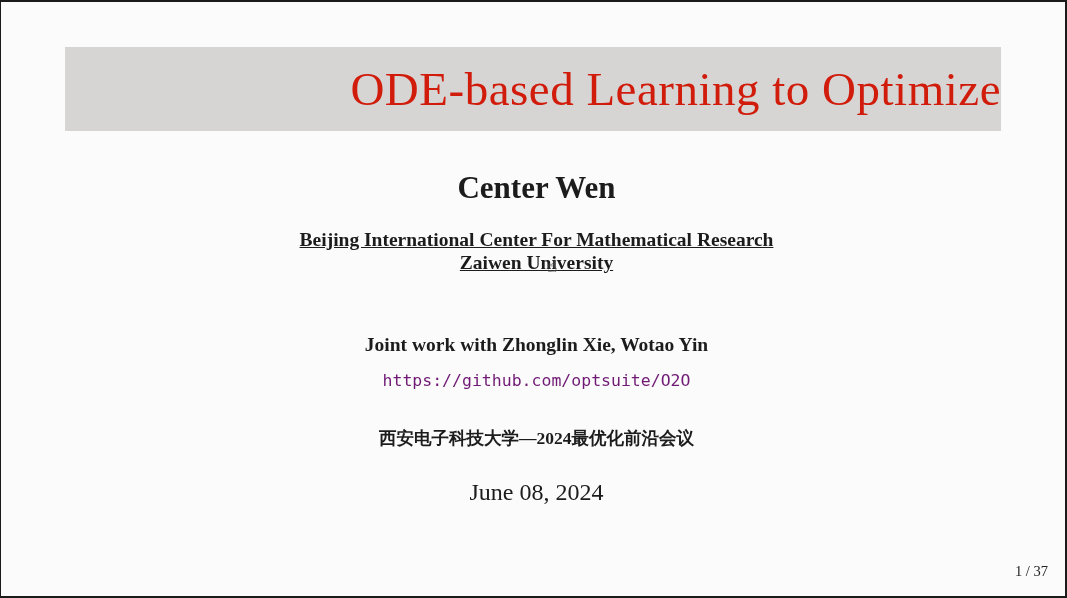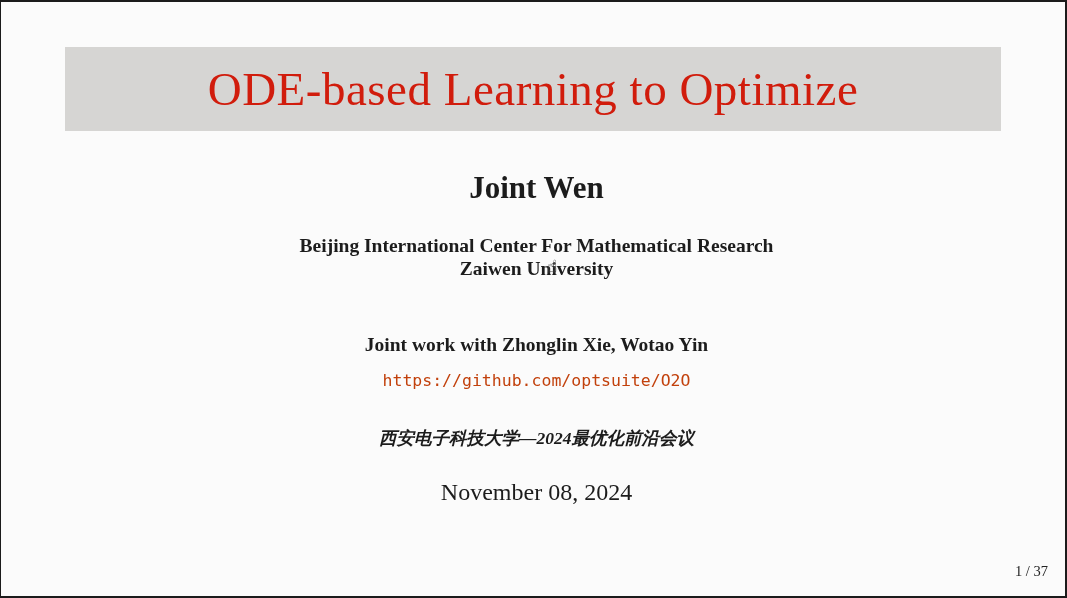--- a/index.html
+++ b/index.html
@@ -23,21 +23,21 @@
     border-left-width: 1px;
     color: var(--text);
   }
   .title-banner {
     position: absolute;
     left: 64px; top: 45px;
     width: 936px; height: 84px;
     background: var(--banner-gray);
     display: flex;
     align-items: center;
-    justify-content: center;
+    justify-content: flex-end;
   }
   .title-banner .title-text {
     color: var(--title-red);
     font-size: 47px;
     font-weight: normal;
     letter-spacing: 0.5px;
     white-space: nowrap;
   }
   .centered-block {
     position: absolute;
@@ -45,47 +45,47 @@
     width: 1063px;
     text-align: center;
     white-space: nowrap;
   }
   .author {
     top: 168px;
     font-size: 31px;
     font-weight: bold;
   }
   .affiliation {
-    top: 232px;
+    top: 226px;
     font-size: 19.5px;
     font-weight: bold;
     line-height: 23px;
+    text-decoration: underline;
   }
   .joint-work {
     top: 312px;
     font-size: 19.5px;
     font-weight: bold;
     margin-top: 20px;
   }
   .repo-url {
     top: 369px;
     font-family: "DejaVu Sans Mono", "Liberation Mono", monospace;
     font-size: 16.5px;
     color: #222;
   }
   .repo-url a {
-    color: #c2410c;
+    color: #701a75;
     text-decoration: none;
   }
   .venue {
     top: 424px;
     font-size: 17.5px;
     font-weight: bold;
     font-family: "Liberation Serif", "DejaVu Serif", serif;
-    font-style: italic;
   }
   .date {
     top: 477px;
     font-size: 24px;
     font-weight: normal;
   }
   .page-indicator {
     position: absolute;
     right: 17px;
     bottom: 16px;
@@ -105,34 +105,34 @@
 </style>
 </head>
 <body>
 
 <div class="slide">
 
   <div class="title-banner">
     <span class="title-text">ODE-based Learning to Optimize</span>
   </div>
 
-  <div class="centered-block author">Joint Wen</div>
+  <div class="centered-block author">Center Wen</div>
 
   <div class="centered-block affiliation">
     <div>Beijing International Center For Mathematical Research</div>
     <div>Zaiwen University</div>
   </div>
 
   <div class="centered-block joint-work">Joint work with Zhonglin Xie, Wotao Yin</div>
 
   <div class="centered-block repo-url">
     <a href="#">https://github.com/optsuite/O2O</a>
   </div>
 
   <div class="centered-block venue">西安电子科技大学—2024最优化前沿会议</div>
 
-  <div class="centered-block date">November 08, 2024</div>
+  <div class="centered-block date">June 08, 2024</div>
 
   <div class="page-indicator">1 / 37</div>
 
   <div class="cursor">☝</div>
 
 </div>
 
 </body></html>

